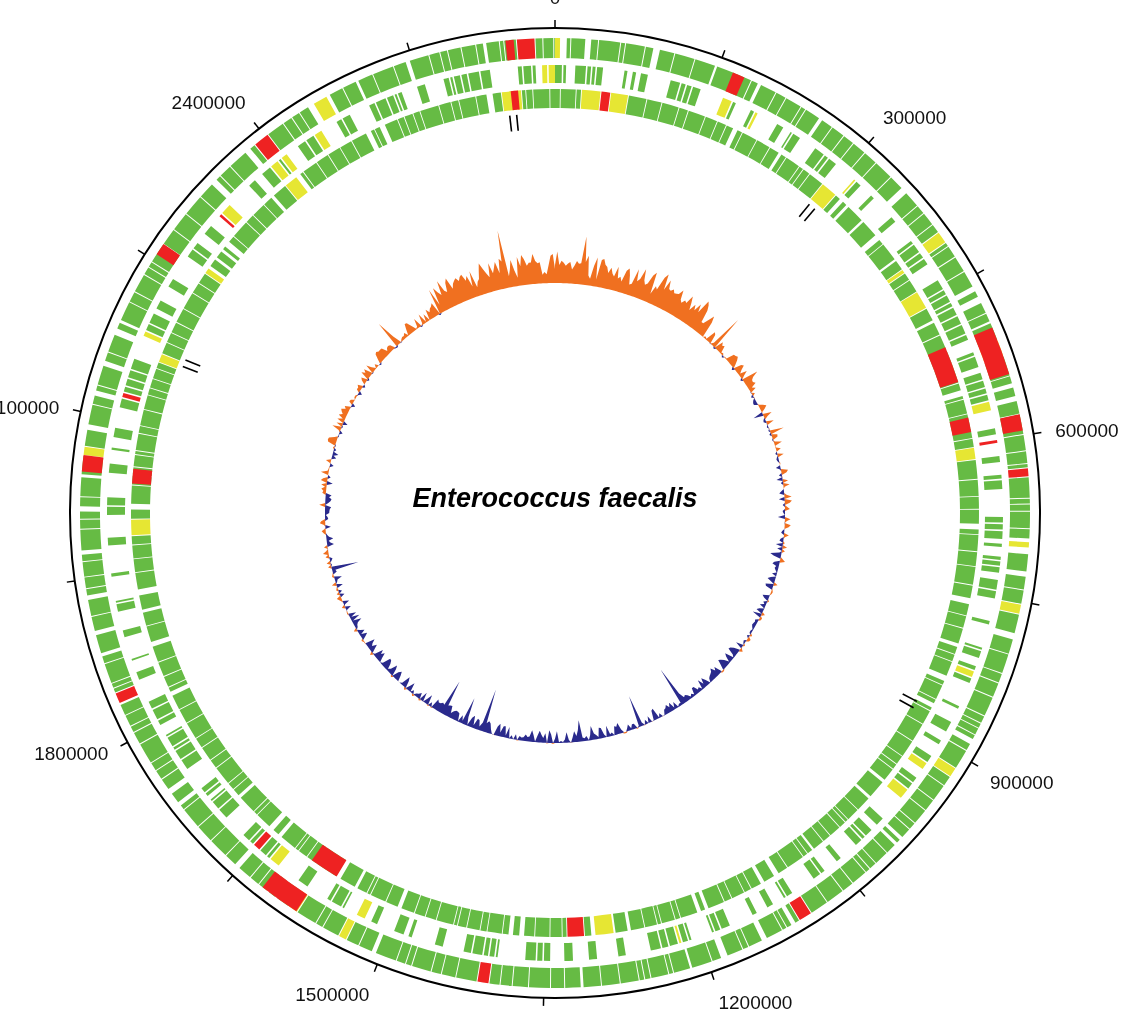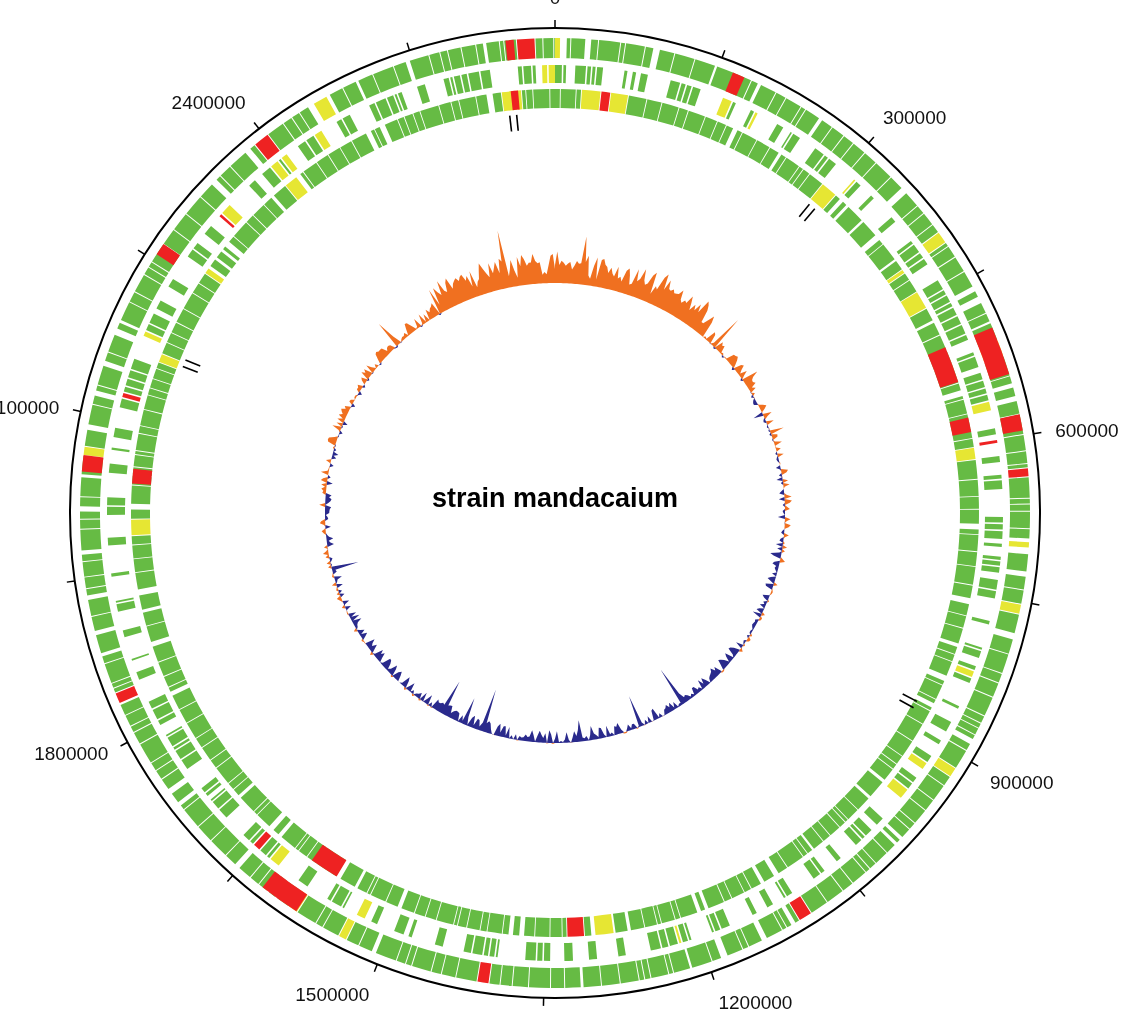--- a/index.html
+++ b/index.html
@@ -681,14 +681,14 @@
       <line x1="799.2540365866614" y1="216.69615997911552" x2="809.4312881111056" y2="204.350166644912" stroke="#000" stroke-width="1.6"></line>
       <line x1="804.3880505587905" y1="221.00410920958808" x2="814.7792193320734" y2="208.83761375998756" stroke="#000" stroke-width="1.6"></line>
       <line x1="197.71965389490254" y1="372.26352893787" x2="182.83297280719012" y2="366.39950931028125" stroke="#000" stroke-width="1.6"></line>
       <line x1="200.2302595156658" y1="366.0495619718057" x2="185.44818699548523" y2="359.9266270539643" stroke="#000" stroke-width="1.6"></line>
       <line x1="902.708246605863" y1="694.0054563881333" x2="916.9004199367145" y2="701.3934341998938" stroke="#000" stroke-width="1.6"></line>
       <line x1="899.4963081634904" y1="700.0462340217665" x2="913.557381966082" y2="707.6807741859202" stroke="#000" stroke-width="1.6"></line>
     </g>
 </svg>
 
 <div class="center-title">
-  <span class="strain">strain mandacaium</span>
+  <span class="species">Enterococcus faecalis</span>
 </div>
 
 </body></html>

